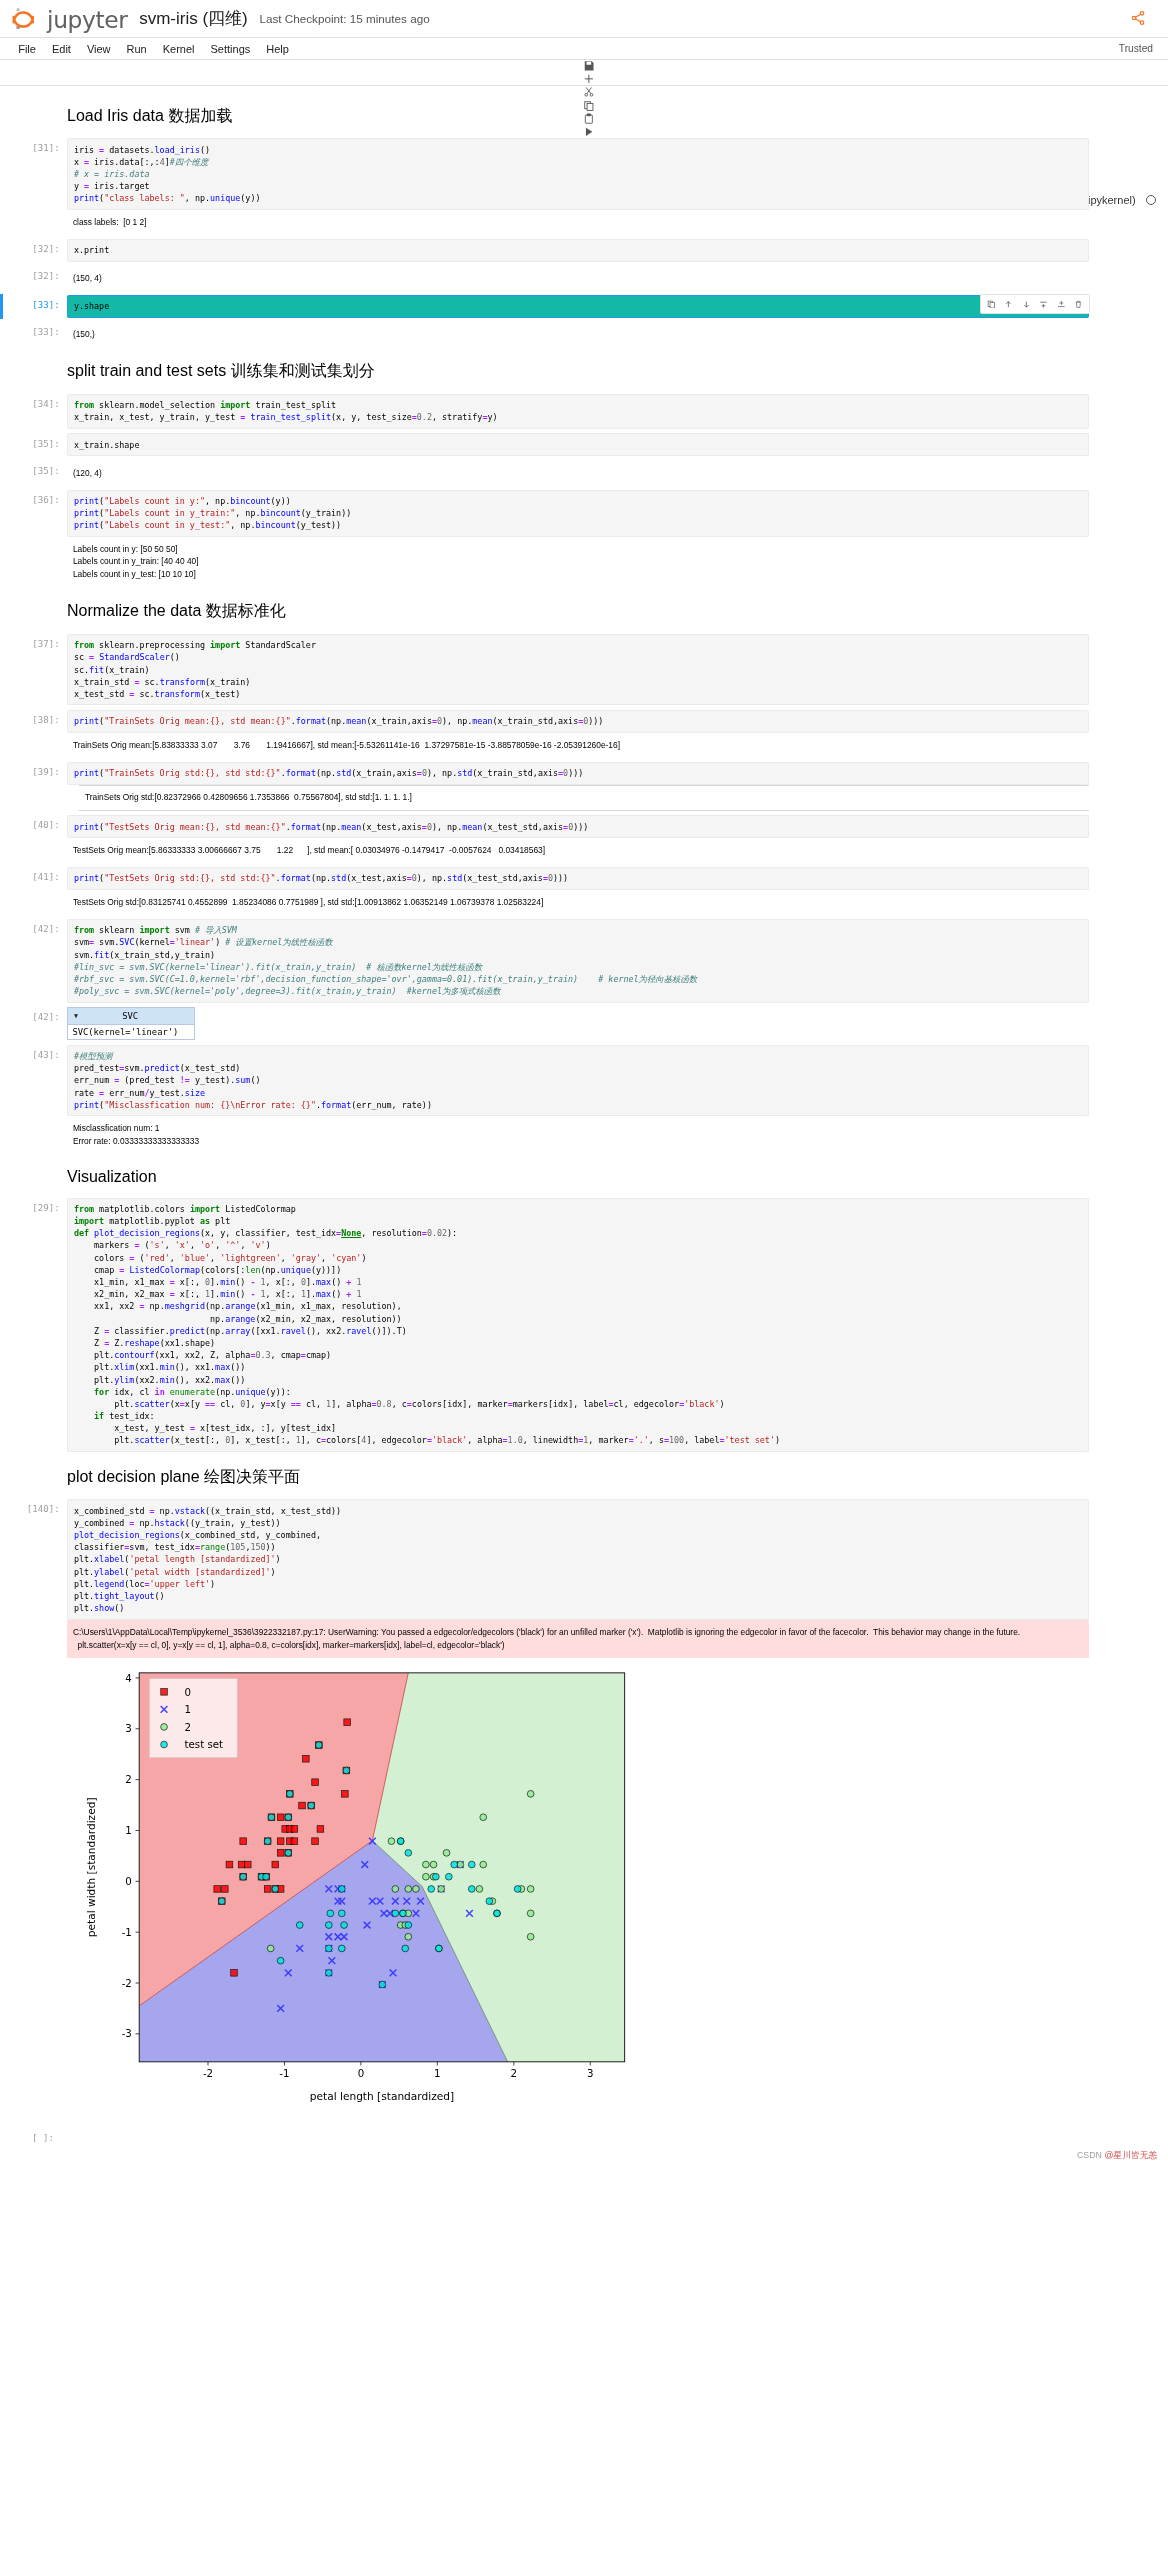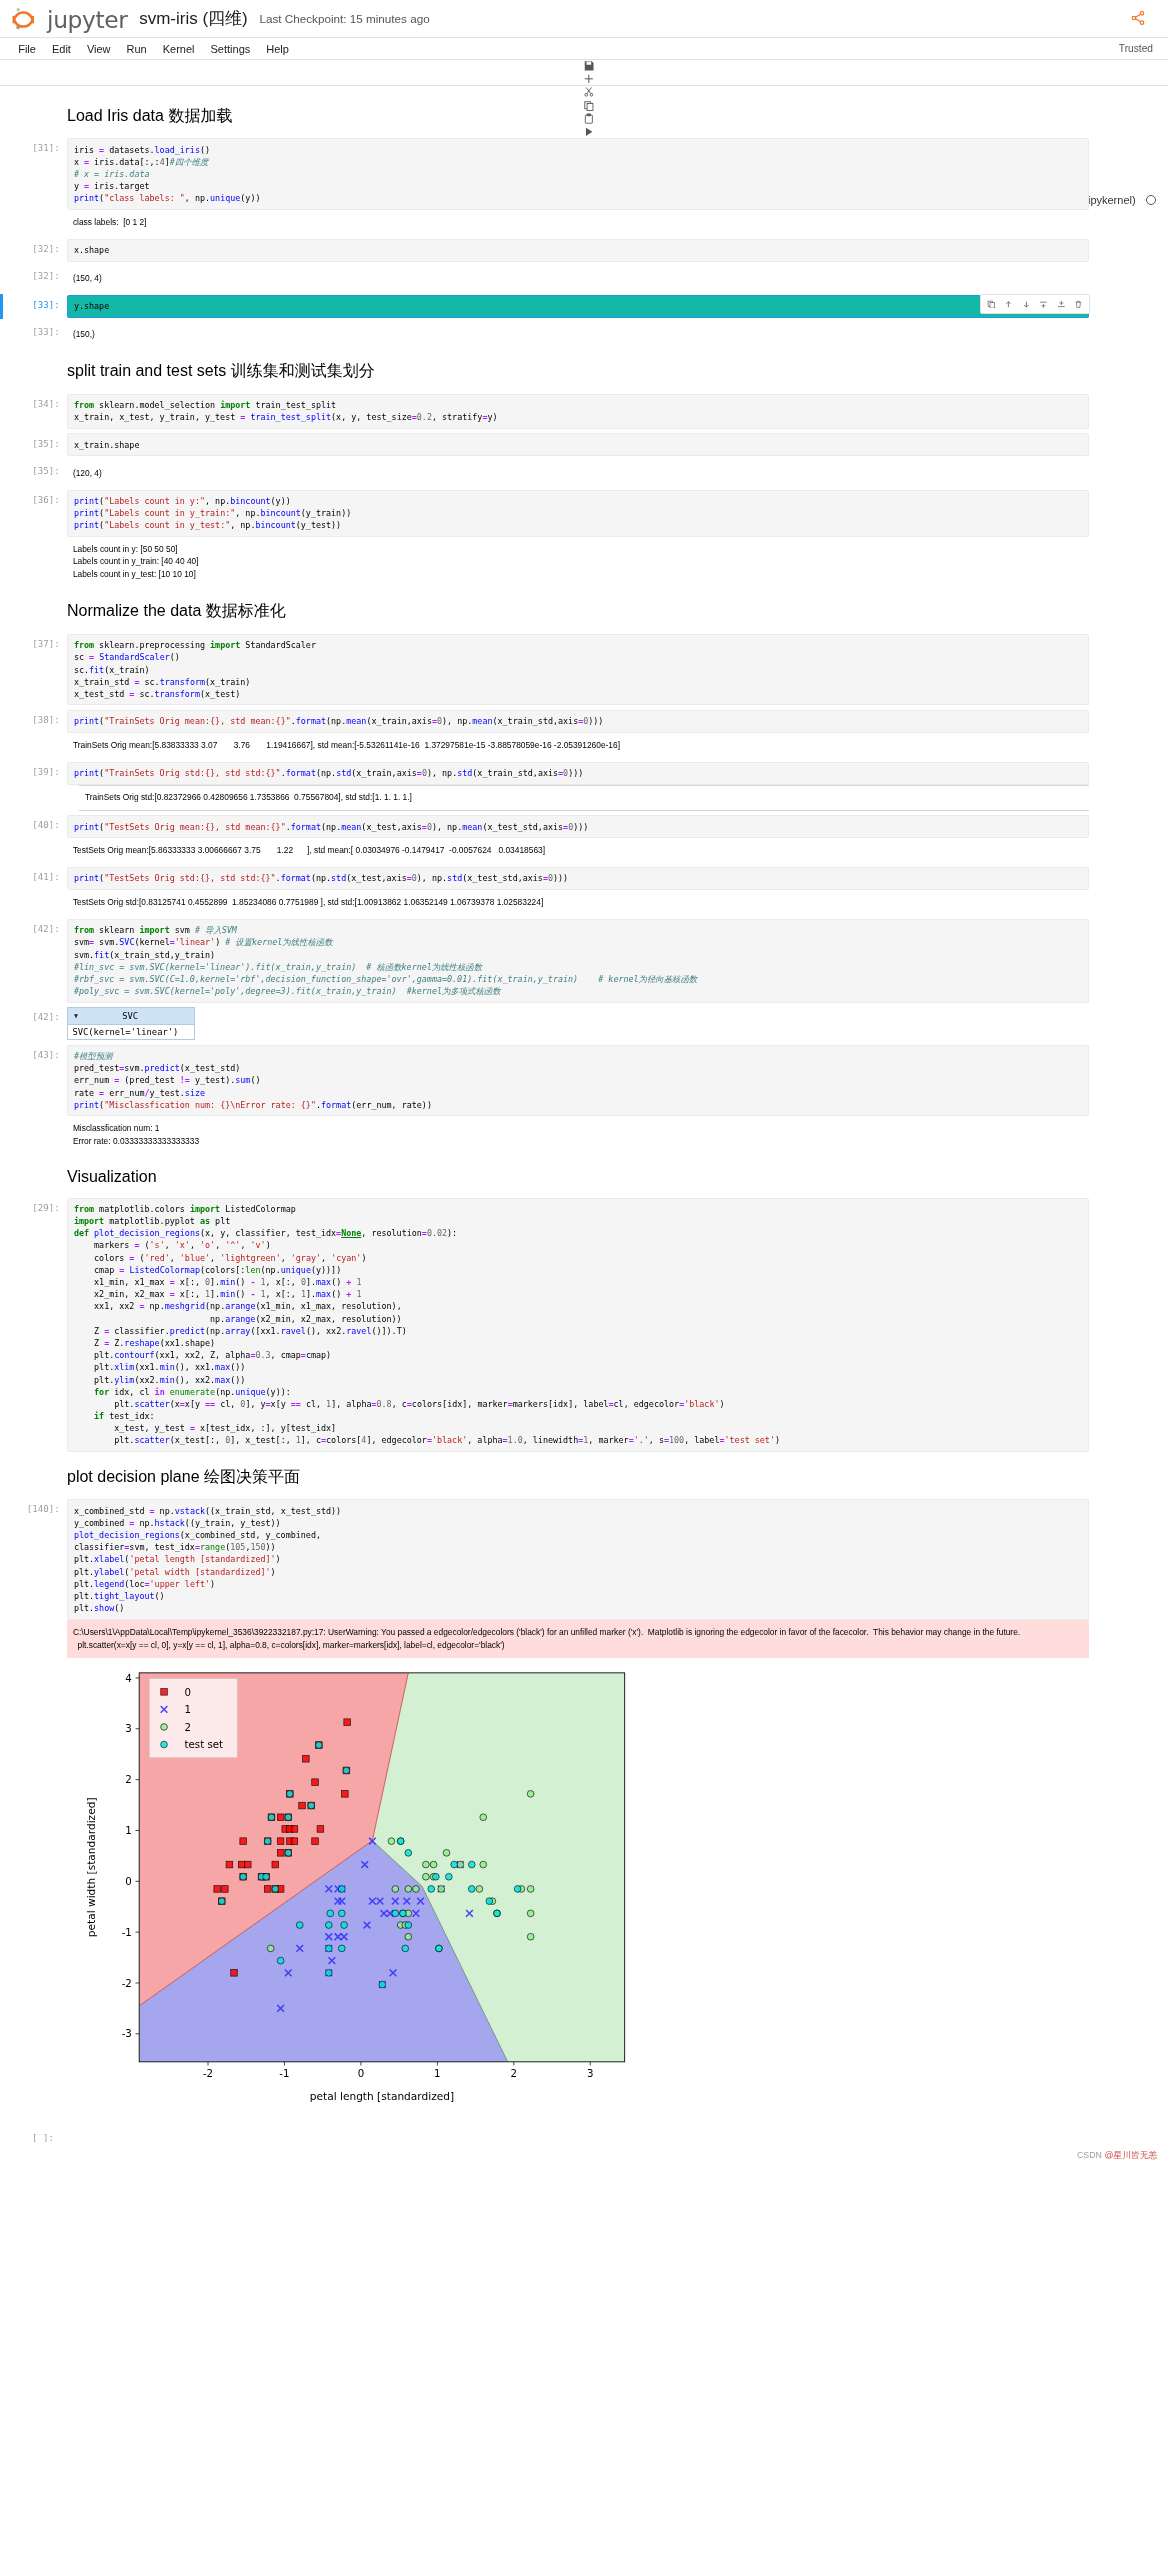--- a/index.html
+++ b/index.html
@@ -353,21 +353,21 @@
 <span class="c"># x = iris.data</span>
 <span>y </span><span class="op">=</span><span> iris.target
 </span><span class="nf">print</span><span>(</span><span class="s">"class labels: "</span><span>, np.</span><span class="nn">unique</span><span>(y))</span></div>
       <div class="output-area">class labels:  [0 1 2]</div>
     </div>
   </div>
 
   <div class="cell">
     <div class="prompt">[32]:</div>
     <div class="cell-body">
-      <div class="input-area">x.shape</div>
+      <div class="input-area">x.print</div>
     </div>
   </div>
   <div class="cell">
     <div class="prompt">[32]:</div>
     <div class="cell-body">
       <div class="output-area">(150, 4)</div>
     </div>
   </div>
 
   <div class="cell active">

